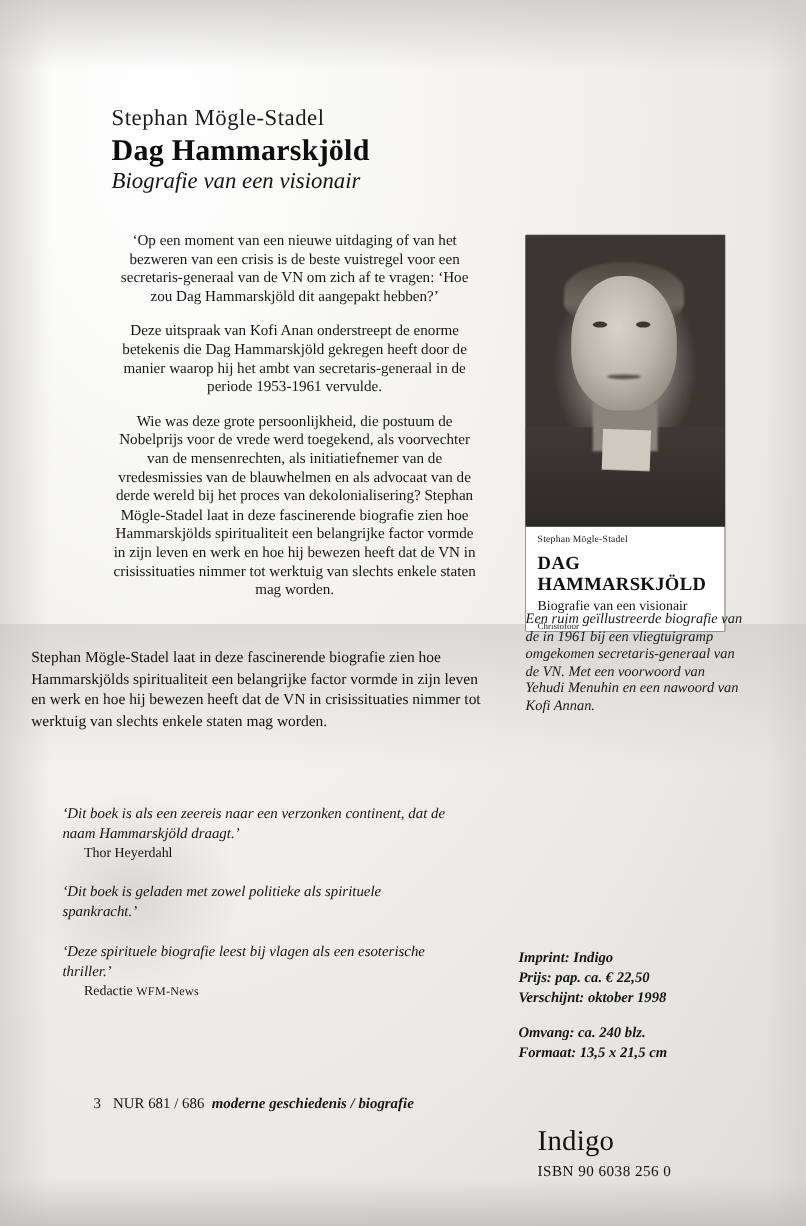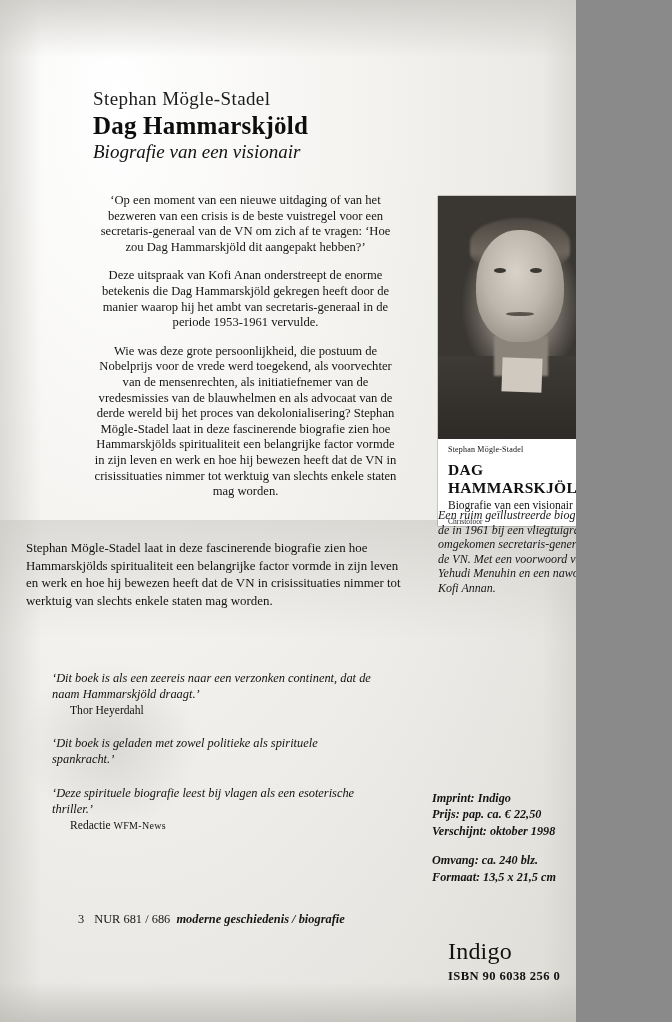--- a/index.html
+++ b/index.html
@@ -8,21 +8,21 @@
     background: #8a8a8a;
   }
   body {
     width: 672px;
     height: 1022px;
     overflow: hidden;
     font-family: "Liberation Serif", serif;
   }
   .page {
     position: relative;
-    width: 576px;
+    width: 672px;
     height: 1022px;
     background:
       radial-gradient(ellipse at 20% 10%, #ffffff 0%, #f3f2ef 40%, #e9e8e4 70%, #dedcd7 100%);
     box-sizing: border-box;
     overflow: hidden;
   }
   
   .scan-shade {
     position: absolute;
     pointer-events: none;
@@ -213,21 +213,21 @@
     top: 938px;
     width: 200px;
     color: #111;
   }
   .pub-name {
     font-size: 24px;
     letter-spacing: .2px;
   }
   .pub-isbn {
     font-size: 12.6px;
-    font-weight: bold;
+    font-weight: normal;
     letter-spacing: .4px;
     margin-top: 4px;
   }
 </style>
 </head>
 <body>
 
 <div class="page">
 
   <div class="scan-shade sh1"></div>

